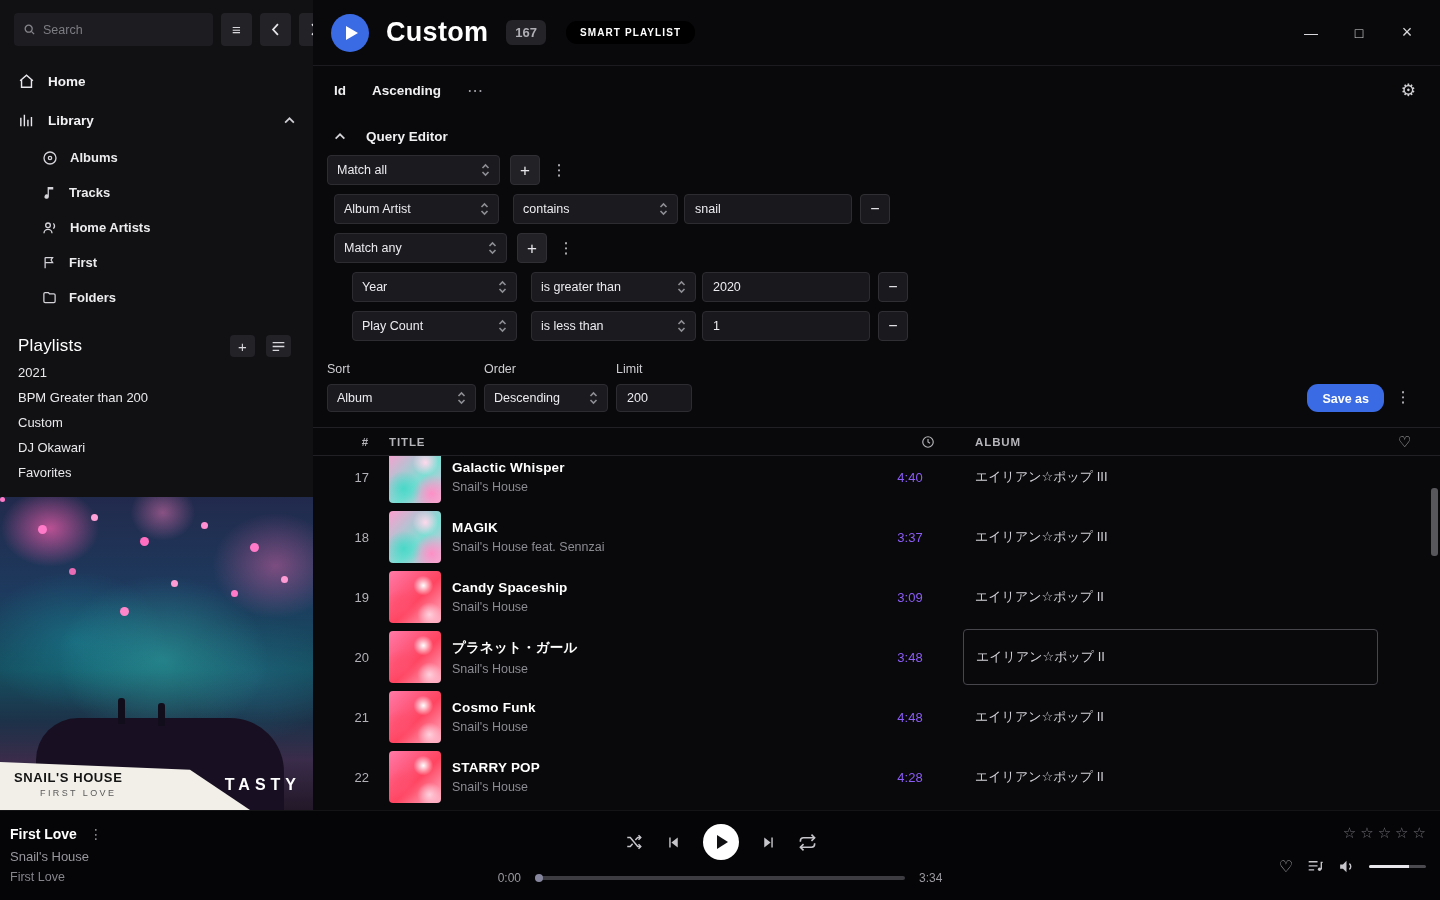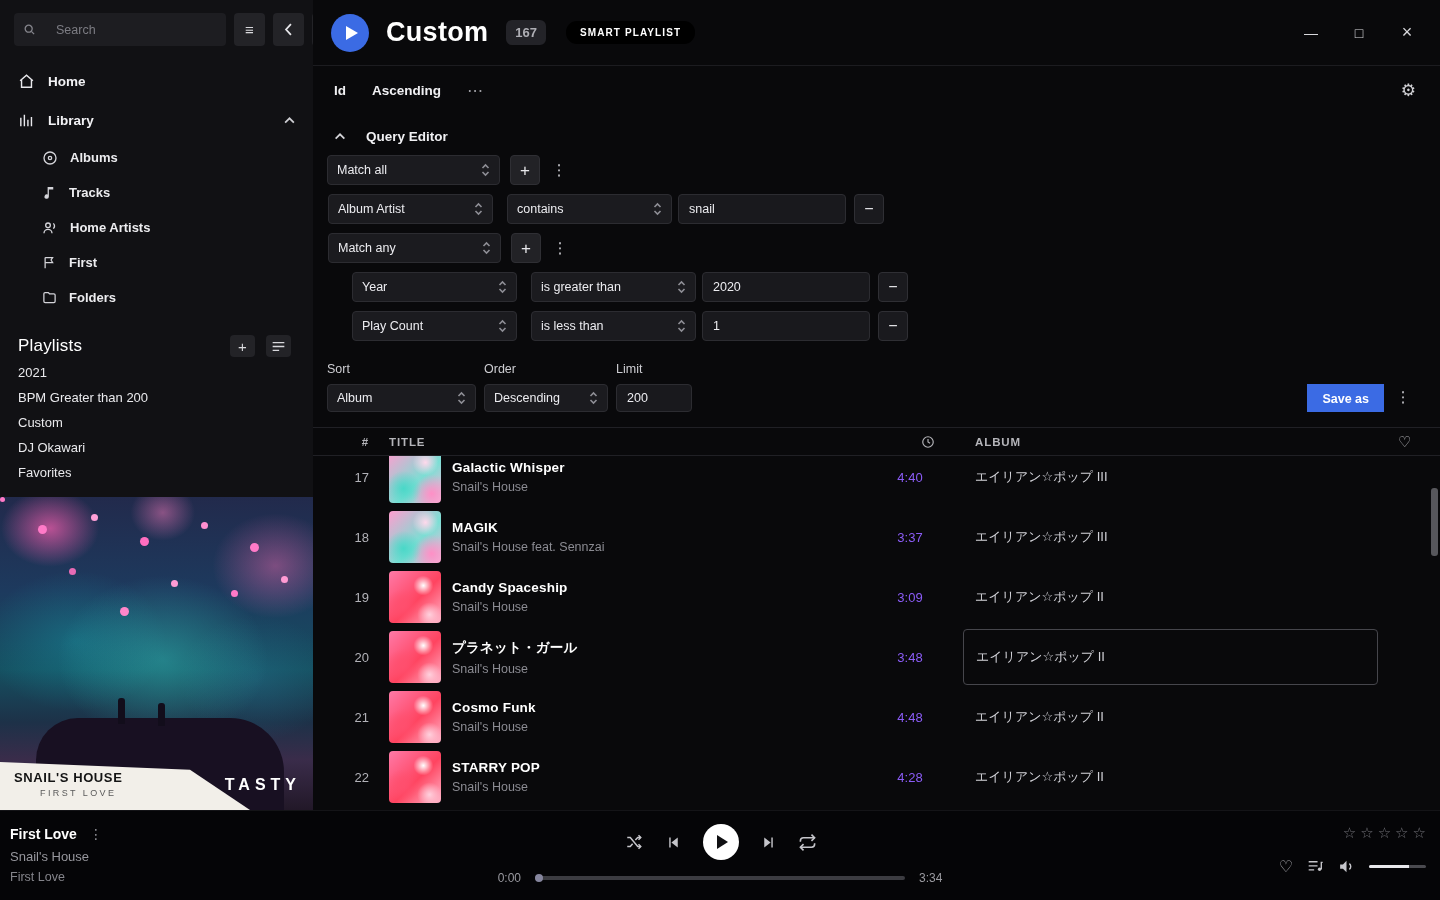--- a/index.html
+++ b/index.html
@@ -3,21 +3,21 @@
 <meta charset="utf-8">
 <style>
   *{box-sizing:border-box;margin:0;padding:0}
   html,body{width:1440px;height:900px;overflow:hidden}
   body{background:#08080a;color:#fff;font-family:"Liberation Sans","DejaVu Sans",sans-serif}
   .app{display:grid;grid-template-columns:313px 1127px;grid-template-rows:810px 90px;width:1440px;height:900px}
 
   
   .sidebar{grid-column:1;grid-row:1;background:#111114;position:relative;overflow:hidden}
   .side-top{display:flex;align-items:center;gap:8px;padding:13px 14px 10px}
-  .search-box{flex:1;height:33px;background:#1d1d21;border-radius:4px;display:flex;align-items:center;padding:0 9px;gap:20px}
+  .search-box{flex:1;height:33px;background:#1d1d21;border-radius:4px;display:flex;align-items:center;padding:0 9px;gap:7px}
   .search-box input{flex:1;min-width:0;background:none;border:none;outline:none;color:#dcdce0;font-size:12.5px;font-family:inherit}
   .search-box input::placeholder{color:#7c7c83}
   .sq-btn{width:31px;height:33px;flex:none;background:#232327;border:none;border-radius:4px;color:#d9d9dd;display:flex;align-items:center;justify-content:center;font-size:15px;cursor:pointer}
   .nav{padding-top:6px}
   .nav-item{display:flex;align-items:center;gap:13px;height:39px;padding:0 18px;font-size:13.5px;font-weight:bold;color:#f2f2f5;cursor:pointer}
   .nav-item .grow{flex:1}
   .sub-item{display:flex;align-items:center;gap:12px;height:35px;padding-left:42px;font-size:13px;font-weight:bold;color:#ececef;cursor:pointer}
   .pl-head{display:flex;align-items:center;margin-top:20px;padding:0 22px 0 18px}
   .pl-head h2{font-size:17px;font-weight:normal;letter-spacing:.2px;flex:1}
   .pl-btn{width:25px;height:22px;background:#232327;border:none;border-radius:4px;color:#d9d9dd;display:flex;align-items:center;justify-content:center;font-size:15px;margin-left:11px;cursor:pointer}
@@ -59,35 +59,35 @@
   .m-toolbar{position:absolute;top:66px;left:0;right:0;height:48px;display:flex;align-items:center;padding:0 24px 0 21px}
   .tb-text{font-size:13.5px;font-weight:bold;color:#f0f0f3;cursor:pointer}
   .tb-more{margin-left:26px;color:#9c9ca2;font-size:16px;cursor:pointer;letter-spacing:1px}
   .gear{margin-left:auto;font-size:17px;color:#d2d2d6;cursor:pointer}
 
   .query{position:absolute;top:126px;left:14px;right:26px}
   .qe-head{display:flex;align-items:center;gap:13px;height:20px}
   .collapse-btn{width:26px;display:flex;align-items:center;justify-content:center;background:none;border:none;cursor:pointer}
   .qe-title{font-size:13.5px;font-weight:600;color:#f0f0f3}
   .qe-row{display:flex;align-items:center;margin-top:9px;height:30px}
-  .ind1{margin-left:1px}.ind2{margin-left:25px}
+  .ind1{margin-left:7px}.ind2{margin-left:25px}
   .select{height:30px;background:#1b1b1f;border:1px solid #2c2c31;border-radius:4px;display:flex;align-items:center;justify-content:space-between;padding:0 9px;font-size:12.5px;color:#ececf0;cursor:pointer}
   .w-root{width:173px}.w-field{width:165px}.w-op{width:165px;margin-left:14px}
   .qinput{height:30px;background:#19191d;border:1px solid #2c2c31;border-radius:4px;color:#ececf0;font-size:12.5px;padding:0 10px;outline:none;font-family:inherit}
   .w-val{width:168px;margin-left:6px}
   .icon-btn{width:30px;height:30px;margin-left:10px;border:1px solid #2f2f34;background:#222226;border-radius:4px;color:#e8e8ec;font-size:17px;line-height:1;display:flex;align-items:center;justify-content:center;cursor:pointer}
   .minus-btn{background:#1a1a1e;font-size:16px;margin-left:8px}
   .dots-btn{width:22px;height:30px;margin-left:8px;background:none;border:none;color:#cfcfd4;font-size:15px;cursor:pointer}
 
   .sortrow{position:absolute;top:362px;left:14px;right:26px;display:flex;align-items:flex-end}
   .sg{display:flex;flex-direction:column;margin-right:8px}
   .sg label{font-size:12.5px;color:#cdcdd2;margin-bottom:8px}
   .h28{height:28px}
   .w-sort{width:149px}.w-order{width:124px}.w-limit{width:76px}
-  .save-btn{margin-left:auto;height:28px;padding:8px 15px;background:#3b6be4;border:none;border-radius:0;color:#fff;font-size:12.5px;font-weight:bold;cursor:pointer;font-family:inherit}
+  .save-btn{margin-left:auto;height:28px;padding:8px 15px;background:#3b6be4;border:none;border-radius:11px;color:#fff;font-size:12.5px;font-weight:bold;cursor:pointer;font-family:inherit}
 
   .tablewrap{position:absolute;top:427px;left:0;right:0;bottom:0;overflow:hidden}
   .tgrid{display:grid;grid-template-columns:68px 1fr 60px 445px 50px;align-items:center}
   .thead{height:29px;border-top:1px solid #202025;border-bottom:1px solid #202025;color:#b5b5ba;font-size:11.5px;font-weight:bold;letter-spacing:.9px;position:relative;z-index:2;background:#09090b}
   .c-num{text-align:right;padding-right:12px}
   .c-title{padding-left:8px}
   .c-dur{display:flex;justify-content:flex-end;padding-right:10px}
   .c-album{padding-left:30px}
   .c-fav{padding-left:8px;font-size:15px;font-weight:normal}
   .rows{height:calc(100% - 29px);overflow:hidden;position:relative;z-index:1}

